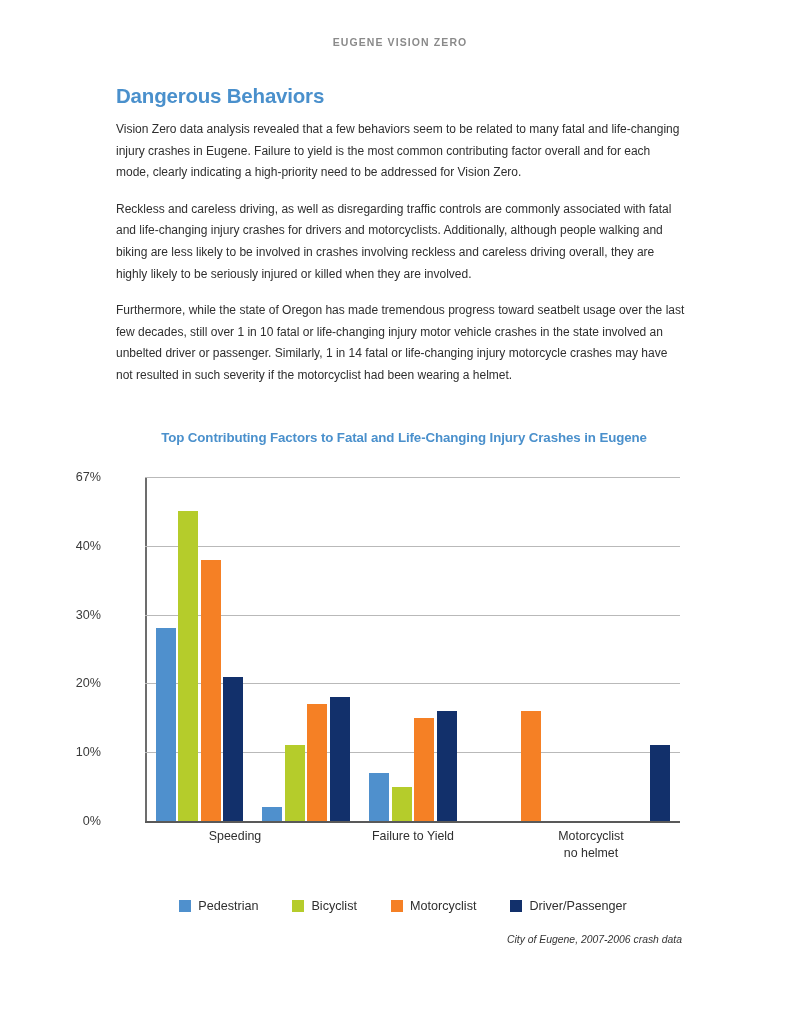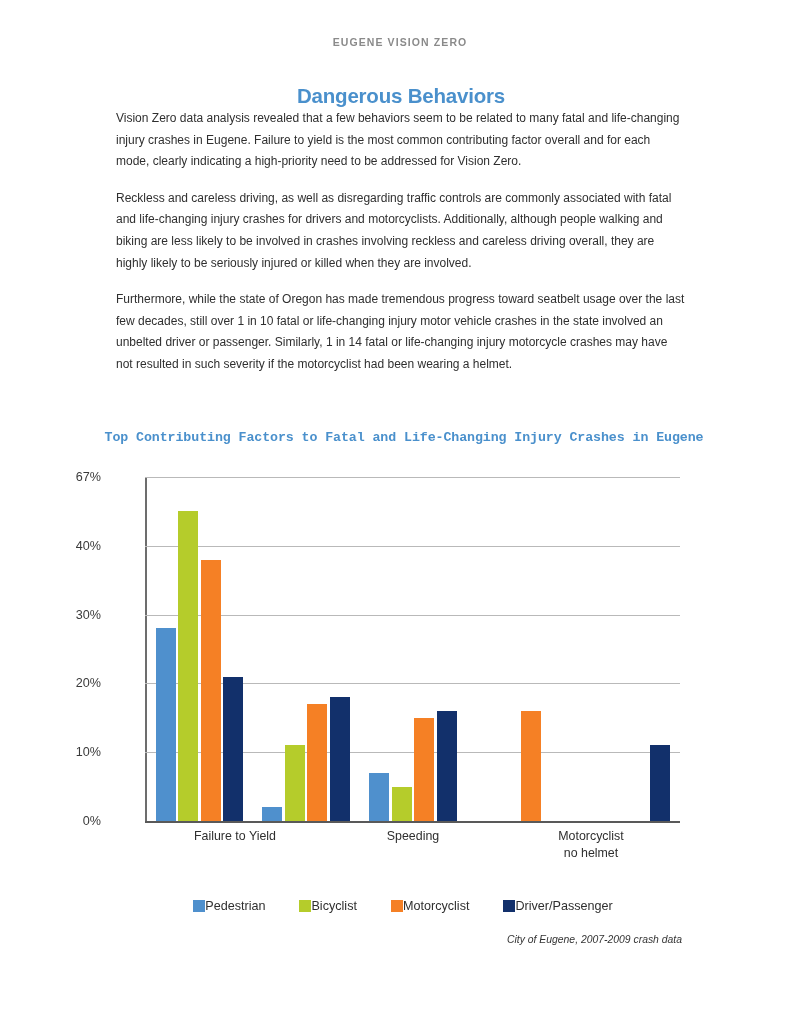--- a/index.html
+++ b/index.html
@@ -17,36 +17,35 @@
     text-align: center;
     font-size: 10.5px; letter-spacing: 1.1px;
     color: #8a8a8a; font-weight: 700;
   }
 
   
   .content { position: absolute; left: 116px; top: 84px; width: 570px; }
 
   .section-heading {
     font-size: 20.5px; font-weight: bold; color: #4a90cc;
-    letter-spacing: -0.2px;  text-align: center;
+    letter-spacing: -0.2px; margin-bottom: 11px;
   }
   .para {
     font-size: 12px; line-height: 21.6px; color: #2f2f2f;
     margin-bottom: 15px; text-align: left;
   }
   .para:last-child { margin-bottom: 16px; }
 
   
   .chart-block { position: absolute; left: 0; top: 430px; width: 800px; }
 
   .chart-title {
     text-align: center; color: #4a90cc; font-weight: bold;
     font-size: 13.3px; letter-spacing: -0.1px;
     margin-left: 8px;
-    font-family: Liberation Mono, monospace;
   }
 
   .plot-wrap {
     position: relative;
     margin-top: 32px;
     margin-left: 108px;
     width: 572px;
     height: 344px;
   }
 
@@ -89,21 +88,21 @@
   .xlabel {
     flex: 1 1 0; text-align: center;
     font-size: 12.4px; color: #2f2f2f; line-height: 16.5px;
   }
 
   
   .legend {
     display: flex; justify-content: center; align-items: center;
     gap: 34px; margin-top: 38px; margin-left: 6px;
   }
-  .legend-item { display: flex; align-items: center; }
+  .legend-item { display: flex; align-items: center; gap: 7px; }
   .swatch { width: 12px; height: 12px; display: block; }
   .legend-label { font-size: 12.6px; color: #2f2f2f; }
 
   .source-note {
     text-align: right; margin-top: 21px; padding-right: 118px;
     font-size: 10.4px; font-style: italic; color: #333333;
   }
 
   
   .page-number {
@@ -177,24 +176,24 @@
             <div class="bar empty" style="height: 0px;"></div>
             <div class="bar empty" style="height: 0px;"></div>
             <div class="bar empty" style="height: 0px;"></div>
             <div class="bar" style="height: 75.68px; background: rgb(18, 48, 107);"></div>
           </div>
         </div>
     </div>
 
     <div class="xlabels" id="xlabels">
         <div class="xlabel">
+          <div>Speeding</div>
+        </div>
+        <div class="xlabel">
           <div>Failure to Yield</div>
-        </div>
-        <div class="xlabel">
-          <div>Speeding</div>
         </div>
         <div class="xlabel">
           <div>Motorcyclist</div>
           <div>no helmet</div>
         </div>
       </div>
 
     <div class="legend" id="legend">
         <div class="legend-item">
           <span class="swatch" style="background: rgb(79, 144, 205);"></span>
@@ -207,16 +206,16 @@
         <div class="legend-item">
           <span class="swatch" style="background: rgb(245, 128, 37);"></span>
           <span class="legend-label">Motorcyclist</span>
         </div>
         <div class="legend-item">
           <span class="swatch" style="background: rgb(18, 48, 107);"></span>
           <span class="legend-label">Driver/Passenger</span>
         </div>
       </div>
 
-    <div class="source-note">City of Eugene, 2007-2009 crash data</div>
+    <div class="source-note">City of Eugene, 2007-2006 crash data</div>
   </div>
 
 </div>
 
 </body></html>

